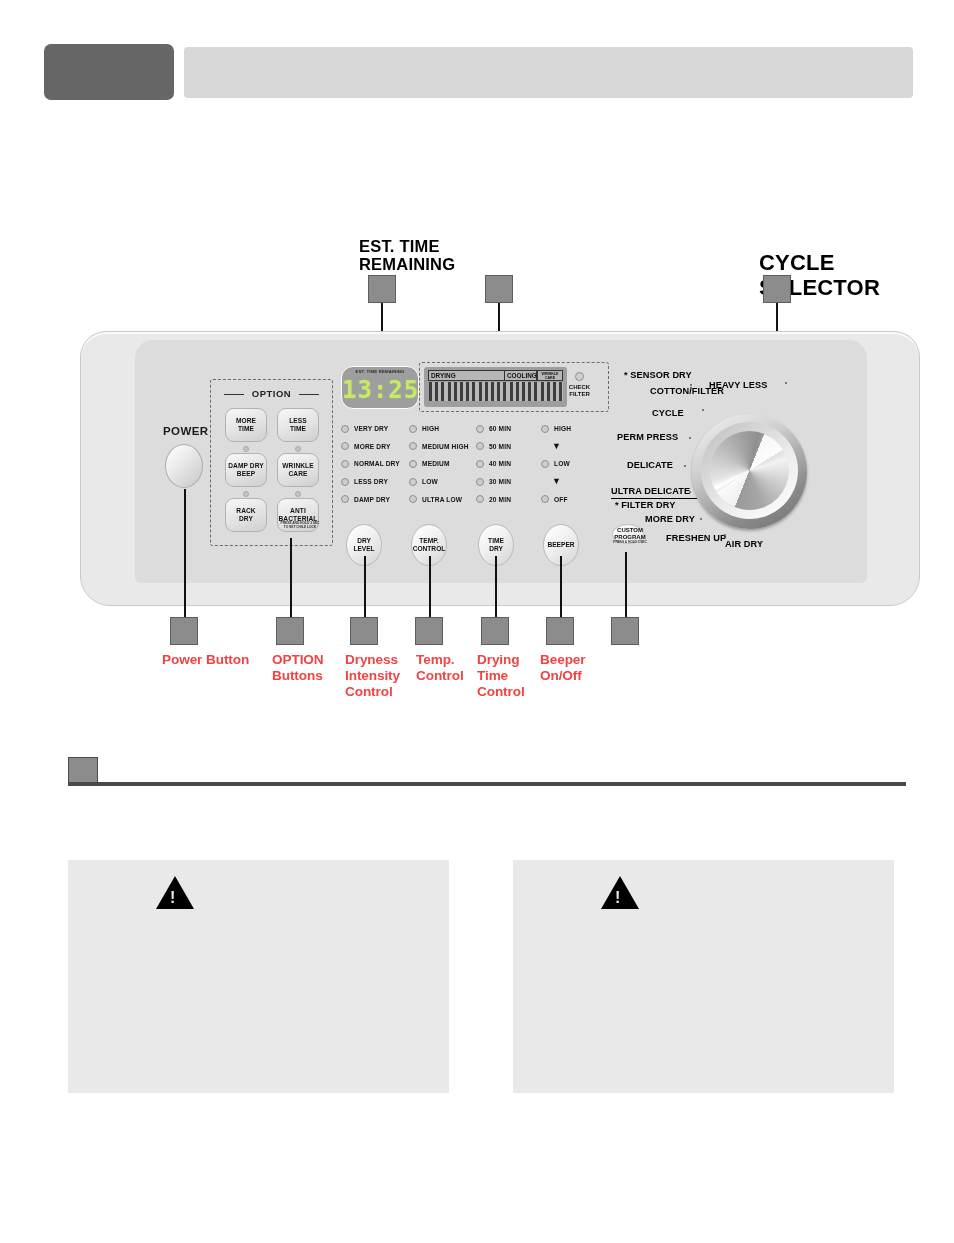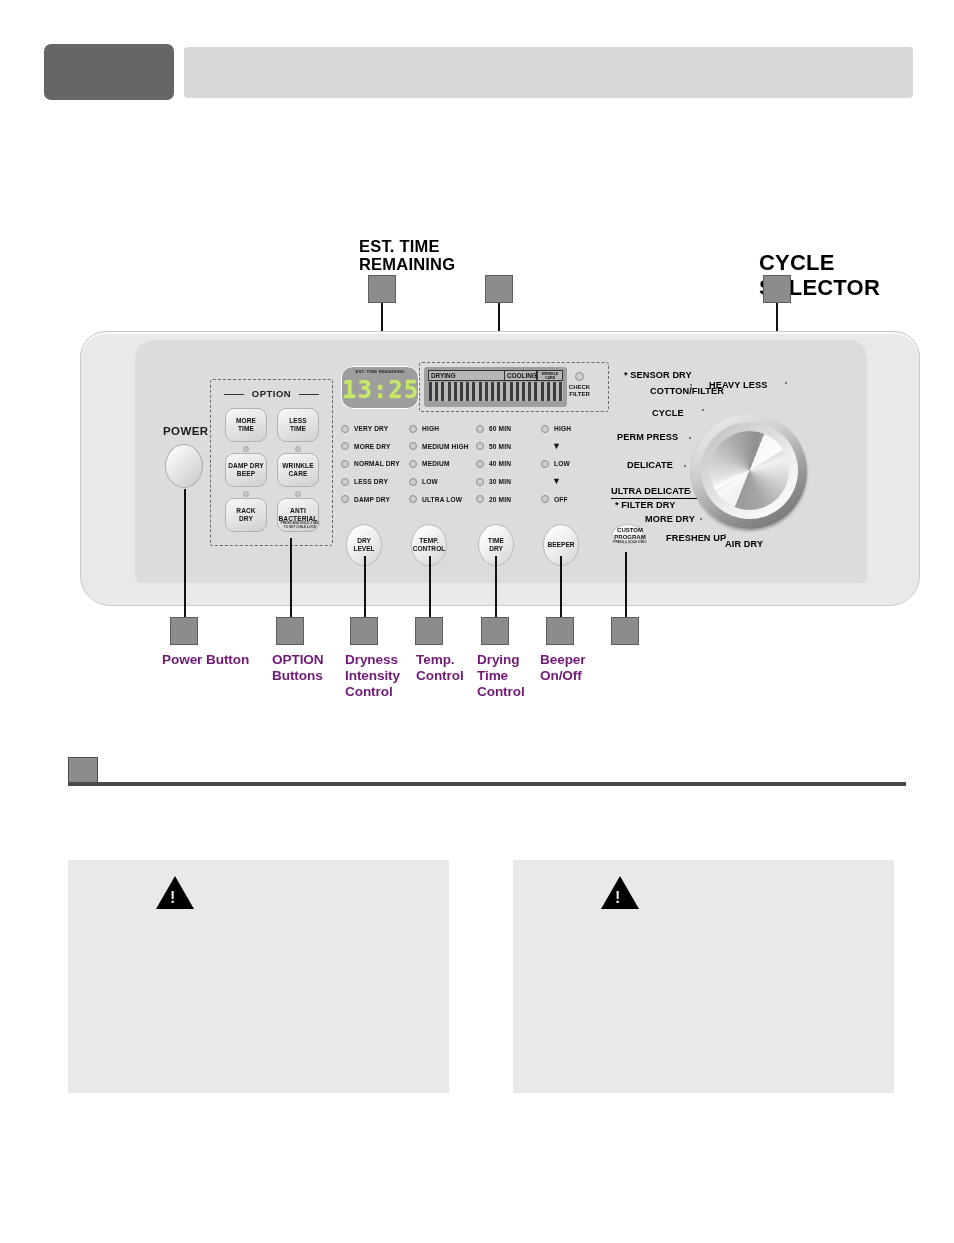--- a/index.html
+++ b/index.html
@@ -281,21 +281,21 @@
     background: #5a5a5a; border-radius: 50%;
   }
   #manual-underline {
     position: absolute; left: 611px; top: 498px;
     width: 86px; height: 1.3px; background: #000;
   }
 
   
   .blabel {
     position: absolute;
-    font-size: 13.6px; font-weight: bold; color: #701a75;
+    font-size: 13.6px; font-weight: bold; color: #ef4444;
     line-height: 1.17; letter-spacing: -.1px;
   }
 
   
   #sec-block {
     position: absolute; left: 68px; top: 757px;
     width: 30px; height: 28px;
     background: #8c8c8c; border: 1px solid #4a4a4a;
   }
   #sec-rule {

